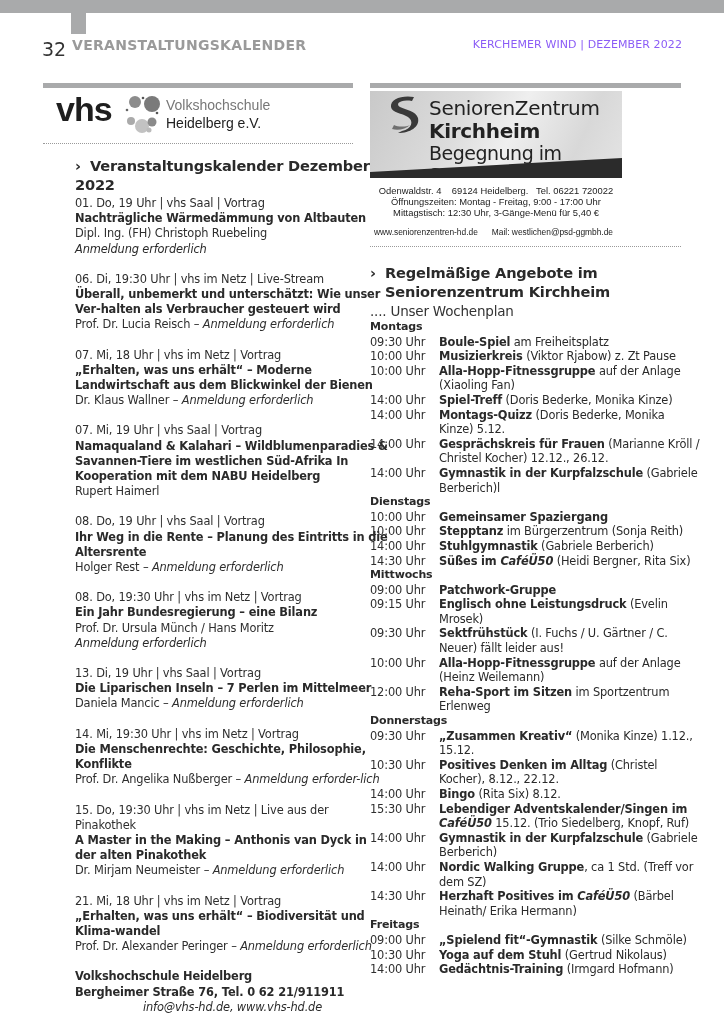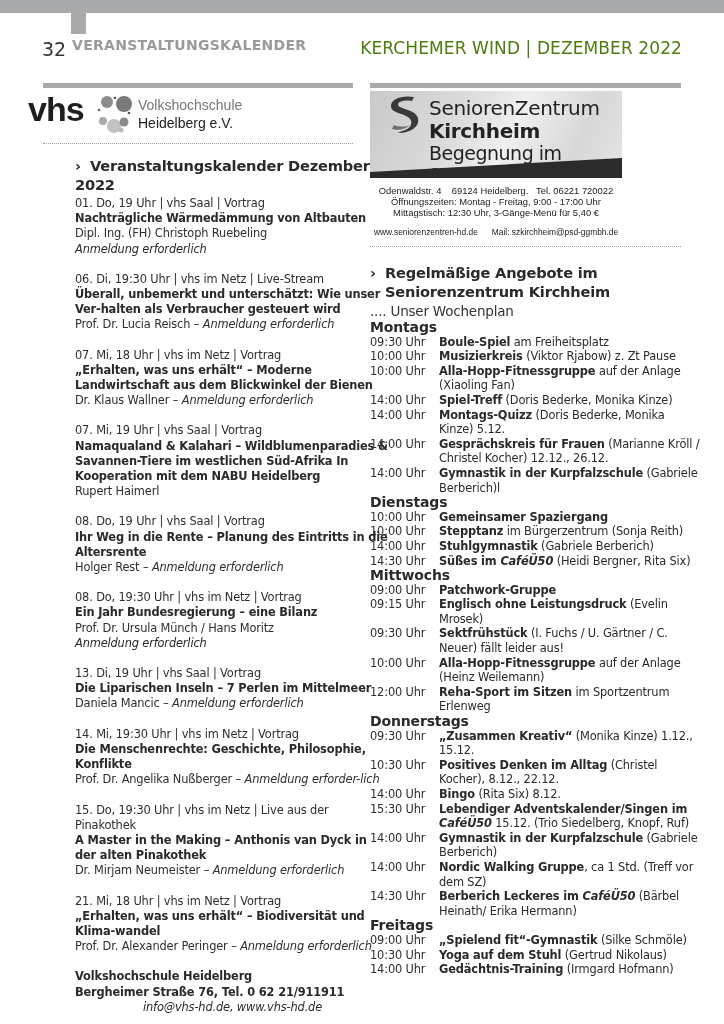--- a/index.html
+++ b/index.html
@@ -4,32 +4,32 @@
 <style>
   * { margin: 0; padding: 0; box-sizing: border-box; }
   html, body { width: 724px; height: 1024px; background: #ffffff; overflow: hidden; }
   body { position: relative; font-family: "DejaVu Sans", sans-serif; color: #2a2a2a; }
 
   .top-bar { position: absolute; left: 0; top: 0; width: 724px; height: 13px; background: #a9aaab; }
   .top-stub { position: absolute; left: 71px; top: 13px; width: 15px; height: 21px; background: #a9aaab; }
 
   .page-number { position: absolute; left: 42px; top: 38px; font-size: 19px; color: #333; }
   .section-title { position: absolute; left: 72px; top: 37px; font-size: 14px; font-weight: bold; color: #9a9a9a; letter-spacing: 0.3px; }
-  .issue-title { position: absolute; right: 42px; top: 38px; font-size: 17px; color: #4d7c0f; letter-spacing: 0.1px; }
+  .issue-title { position: absolute; right: 42px; top: 38px; font-size: 11px; color: #8b5cf6; letter-spacing: 0.1px; }
 
   .col-bar { position: absolute; top: 83px; height: 5px; background: #a9aaab; }
   .col-bar.left { left: 43px; width: 310px; }
   .col-bar.right { left: 370px; width: 311px; }
 
   .dotted { position: absolute; height: 0; border-top: 1px dotted #9a9a9a; }
   .dotted.left { left: 43px; width: 310px; top: 143px; }
   .dotted.right { left: 370px; width: 311px; top: 246px; }
 
   
-  .vhs-logo { position: absolute; left: 28px; top: 92px; width: 235px; height: 46px; }
+  .vhs-logo { position: absolute; left: 56px; top: 92px; width: 235px; height: 46px; }
   .vhs-word { position: absolute; left: 0; top: -2px; font-size: 34px; font-weight: bold; color: #1e1e1e; letter-spacing: -1px; font-family: "Liberation Sans", sans-serif; }
   .vhs-dots { position: absolute; left: 66px; top: 2px; width: 42px; height: 40px; }
   .vhs-name1 { position: absolute; left: 110px; top: 5px; font-size: 14px; color: #777; font-family: "Liberation Sans", sans-serif; }
   .vhs-name2 { position: absolute; left: 110px; top: 23px; font-size: 14px; color: #222; font-family: "Liberation Sans", sans-serif; }
 
   
   .sz-logo { position: absolute; left: 370px; top: 91px; width: 252px; height: 87px; overflow: hidden;
     background: linear-gradient(115deg, #c9c9c9 0%, #dcdcdc 35%, #efefef 55%, #d8d8d8 80%, #e4e4e4 100%); }
   .sz-swoosh { position: absolute; left: 0; bottom: 0; width: 252px; height: 22px; }
   .sz-icon { position: absolute; left: 14px; top: 2px; width: 38px; height: 42px; }
@@ -53,21 +53,21 @@
   .event .note { font-style: italic; }
   .contact { font-size: 11.4px; line-height: 15.2px; letter-spacing: -0.15px; }
   .contact .b { font-weight: bold; }
   .contact .i { font-style: italic; text-align: center; }
 
   
   .right-col { position: absolute; left: 370px; top: 263px; width: 330px; }
   .right-col .h2 { padding-left: 0; }
   .right-col .h2 .line2 { display: block; padding-left: 15px; }
   .wochenplan { font-size: 13.5px; line-height: 18px; color: #333; margin-top: 1px; letter-spacing: -0.2px; }
-  .day { font-size: 14px; font-weight: bold; line-height: 14.6px; letter-spacing: -0.15px; }
+  .day { font-size: 11px; font-weight: bold; line-height: 14.6px; letter-spacing: -0.15px; }
   .row { display: flex; font-size: 11.4px; line-height: 14.6px; letter-spacing: -0.15px; }
   .row .time { width: 69px; flex: none; color: #2e2e2e; }
   .row .desc { flex: 1; }
   .row .desc b { font-weight: bold; }
   .row .desc i { font-style: italic; font-weight: bold; }
 </style>
 </head>
 <body>
 
 <div class="top-bar"></div>
@@ -108,21 +108,21 @@
   <svg class="sz-swoosh" viewBox="0 0 252 22" preserveAspectRatio="none">
     <path d="M0 16 L252 2 L252 22 L0 22 Z" fill="#2b2b2b"></path>
   </svg>
 </div>
 <div class="sz-info">
   <div style="white-space:pre">Odenwaldstr. 4    69124 Heidelberg.   Tel. 06221 720022</div>
   <div>Öffnungszeiten: Montag - Freitag, 9:00 - 17:00 Uhr</div>
   <div>Mittagstisch: 12:30 Uhr, 3-Gänge-Menü für 5,40 €</div>
 </div>
 <div class="sz-web">
-  <span>www.seniorenzentren-hd.de</span><span>Mail: szkirchheim@psd-ggmbh.de</span>
+  <span>www.seniorenzentren-hd.de</span><span>Mail: westlichen@psd-ggmbh.de</span>
 </div>
 <div class="dotted right"></div>
 
 <div class="left-col">
   <div class="h2">
     <span class="chev">›</span><span>Veranstaltungskalender Dezember 2022</span>
   </div>
   <div class="events" id="events">
       <div class="event">
         <div class="meta">01. Do, 19 Uhr | vhs Saal | Vortrag</div>
@@ -278,21 +278,21 @@
       <div class="row">
         <span class="time">14:00 Uhr</span>
         <span class="desc"><b>Gymnastik in der Kurpfalzschule</b><span> (Gabriele Berberich)</span></span>
       </div>
       <div class="row">
         <span class="time">14:00 Uhr</span>
         <span class="desc"><b>Nordic Walking Gruppe</b><span>, ca 1 Std. (Treff vor dem SZ)</span></span>
       </div>
       <div class="row">
         <span class="time">14:30 Uhr</span>
-        <span class="desc"><b>Berberich Leckeres im </b><i>CaféÜ50</i><span> (Bärbel Heinath/ Erika Hermann)</span></span>
+        <span class="desc"><b>Herzhaft Positives im </b><i>CaféÜ50</i><span> (Bärbel Heinath/ Erika Hermann)</span></span>
       </div>
       <div class="day">Freitags</div>
       <div class="row">
         <span class="time">09:00 Uhr</span>
         <span class="desc"><b>„Spielend fit“-Gymnastik</b><span> (Silke Schmöle)</span></span>
       </div>
       <div class="row">
         <span class="time">10:30 Uhr</span>
         <span class="desc"><b>Yoga auf dem Stuhl</b><span> (Gertrud Nikolaus)</span></span>
       </div>

